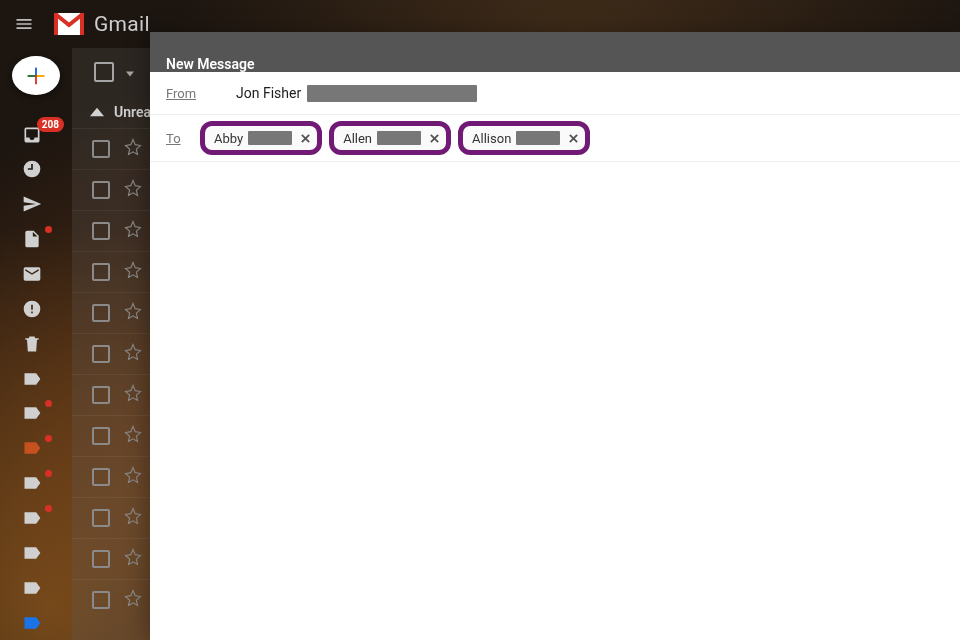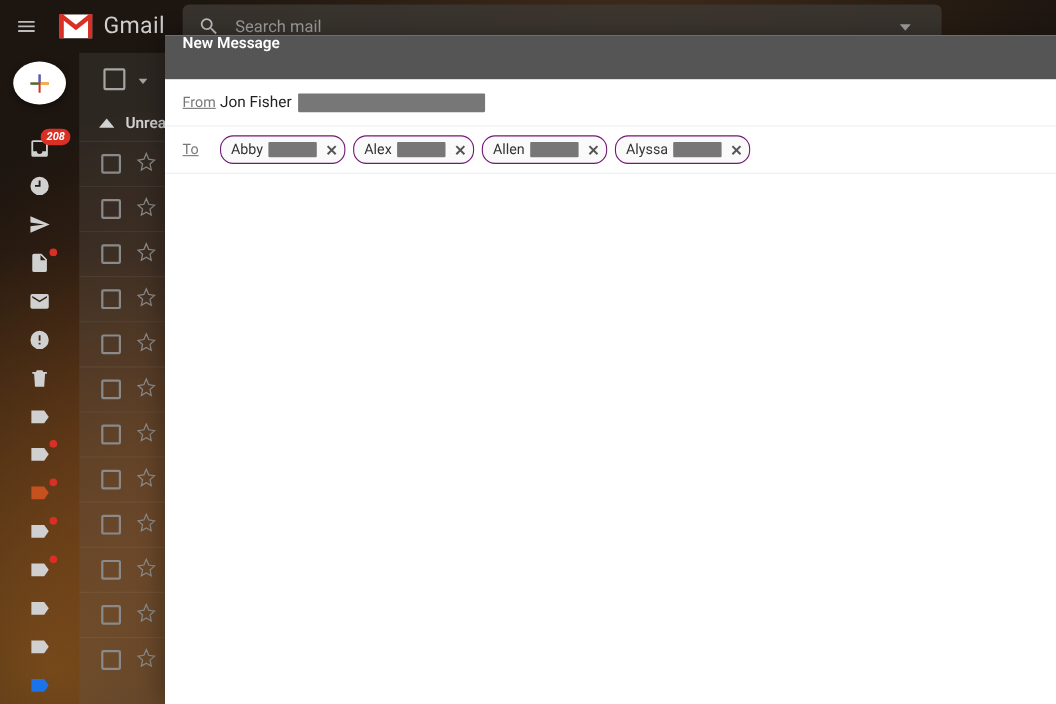--- a/index.html
+++ b/index.html
@@ -96,24 +96,23 @@
     box-shadow: 0 2px 6px rgba(0,0,0,0.4);
     margin-bottom: 22px;
     cursor: pointer;
     position: relative;
   }
   .compose-fab svg { width: 22px; height: 22px; }
 
   .rail-item {
     width: 28px; height: 28px;
     margin: 6px 0;
-    display: flex; align-items: center; justify-content: center;
+    display: flex; align-items: center; justify-content: flex-start;
     position: relative;
     cursor: pointer;
-    font-style: italic;
   }
   .rail-item svg { width: 20px; height: 20px; fill: #d0d0d0; }
   .rail-badge {
     position: absolute;
     top: -6px; right: -14px;
     background: #d93025;
     color: #fff;
     font-size: 10px;
     font-weight: 700;
     padding: 1px 5px;
@@ -198,21 +197,21 @@
     z-index: 10;
     display: flex;
     flex-direction: column;
     box-shadow: -4px 0 20px rgba(0,0,0,0.3);
   }
   .compose-header {
     height: 40px;
     background: #555;
     color: #fff;
     display: flex;
-    align-items: flex-start;
+    align-items: flex-end;
     padding: 0 16px;
     font-size: 14px;
     font-weight: 600;
   }
   .compose-row {
     display: flex;
     align-items: center;
     padding: 6px 16px;
     border-bottom: 1px solid #eceff1;
     min-height: 30px;
@@ -222,40 +221,41 @@
   .row-label {
     width: 34px;
     color: #777;
     font-size: 13px;
     text-decoration: underline;
   }
   .from-name {
     color: #222;
     font-size: 14px;
     margin-right: 6px;
+    margin-left: 36px;
   }
   .redact {
     display: inline-block;
     background: #777;
     height: 17px;
     border-radius: 1px;
   }
   .redact.w-from { width: 170px; }
 
   .chips {
     display: flex;
     flex-wrap: wrap;
     gap: 7px;
     flex: 1;
     align-items: center;
   }
   .chip {
     display: inline-flex;
     align-items: center;
-    border: 1px solid #701a75;
+    border: 5px solid #701a75;
     background: #fafafa;
     border-radius: 12px;
     padding: 1px 4px 1px 9px;
     height: 22px;
     font-size: 13px;
     color: #333;
     gap: 5px;
   }
   .chip .redact {
     background: #777;
@@ -298,31 +298,20 @@
   <div class="logo">
     <span class="logo-mark">
       <svg viewBox="0 0 30 22">
         <rect x="0" y="0" width="30" height="22" fill="#fff"></rect>
         <path d="M0 0 L15 12 L30 0" fill="none" stroke="#d93025" stroke-width="4"></path>
         <rect x="0" y="0" width="4" height="22" fill="#d93025"></rect>
         <rect x="26" y="0" width="4" height="22" fill="#d93025"></rect>
       </svg>
     </span>
     <span class="logo-text">Gmail</span>
-  </div>
-  <div class="searchbar">
-    <svg viewBox="0 0 24 24">
-        <path d="M15.5 14h-.79l-.28-.27A6.471 6.471 0 0016 9.5 6.5 6.5 0 109.5 16a6.471 6.471 0 004.23-1.57l.27.28v.79l5 4.99L20.49 19l-4.99-5zM9.5 14A4.5 4.5 0 1114 9.5 4.5 4.5 0 019.5 14z"></path>
-      </svg>
-    <span class="search-text">Search mail</span>
-    <span class="search-caret">
-      <svg viewBox="0 0 10 10">
-          <path d="M0 2 L5 8 L10 2 Z"></path>
-        </svg>
-    </span>
   </div>
 </div>
 
 <div class="leftrail">
   <div class="compose-fab">
     <svg viewBox="0 0 24 24">
       <path d="M11 3h2v8h8v2h-8v8h-2v-8H3v-2h8V3z" fill="#d93025"></path>
       <rect x="11" y="3" width="2" height="8" fill="#1a73e8"></rect>
       <rect x="3" y="11" width="8" height="2" fill="#188038"></rect>
       <rect x="13" y="11" width="8" height="2" fill="#fbbc04"></rect>
@@ -513,47 +502,38 @@
     <span class="row-label">From</span>
     <span class="from-name">Jon Fisher</span>
     <span class="redact w-from"></span>
   </div>
 
   <div class="compose-row">
     <span class="row-label">To</span>
     <div class="chips" id="chips">
         <span class="chip">
           <span>Abby</span>
-          <span class="redact"></span>
-          <span class="x">
-            <svg viewBox="0 0 12 12">
-              <path d="M2 2 L10 10 M10 2 L2 10" fill="none"></path>
-            </svg>
-          </span>
-        </span>
-        <span class="chip">
-          <span>Alex</span>
           <span class="redact"></span>
           <span class="x">
             <svg viewBox="0 0 12 12">
               <path d="M2 2 L10 10 M10 2 L2 10" fill="none"></path>
             </svg>
           </span>
         </span>
         <span class="chip">
           <span>Allen</span>
           <span class="redact"></span>
           <span class="x">
             <svg viewBox="0 0 12 12">
               <path d="M2 2 L10 10 M10 2 L2 10" fill="none"></path>
             </svg>
           </span>
         </span>
         <span class="chip">
-          <span>Alyssa</span>
+          <span>Allison</span>
           <span class="redact"></span>
           <span class="x">
             <svg viewBox="0 0 12 12">
               <path d="M2 2 L10 10 M10 2 L2 10" fill="none"></path>
             </svg>
           </span>
         </span>
       </div>
   </div>
 

